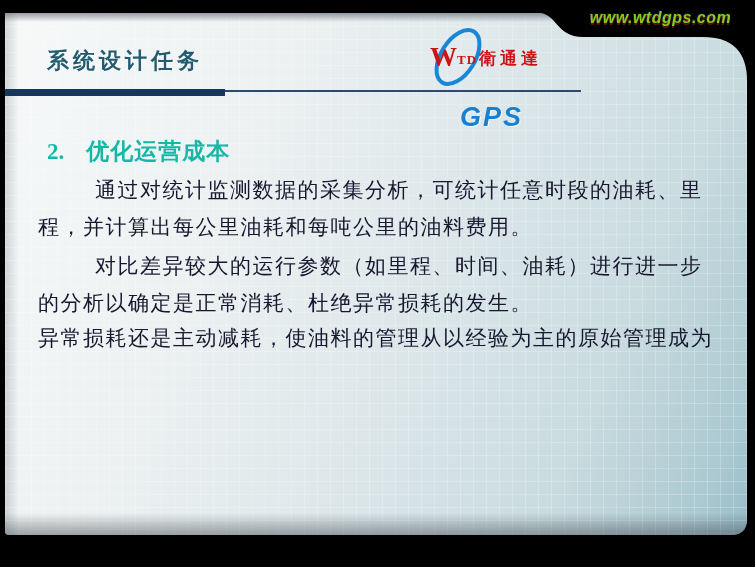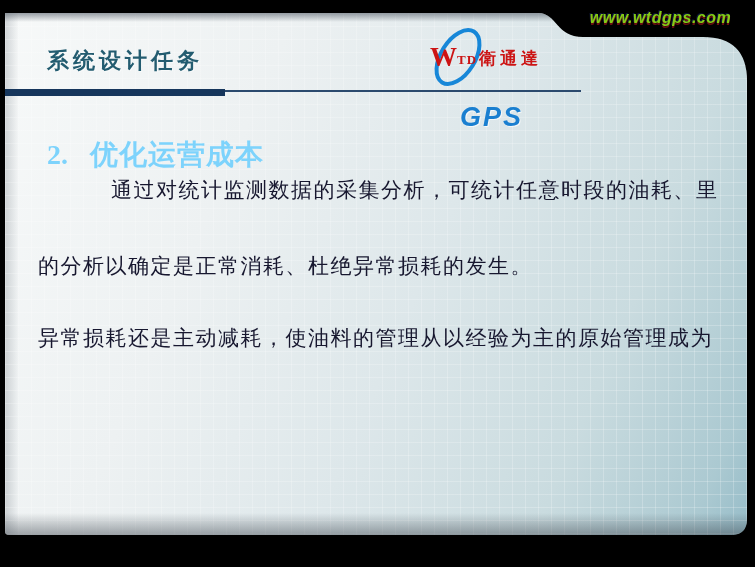--- a/index.html
+++ b/index.html
@@ -57,29 +57,29 @@
   .logo .brand-gps{
     position:absolute;left:52px;top:38px;z-index:2;
     font-family:"Liberation Sans",sans-serif;font-weight:bold;font-style:italic;
     font-size:27px;letter-spacing:2px;color:#1a7fd0;
     text-shadow:1px 1px 0 rgba(255,255,255,.7);
     margin-top:40px;
   }
   
   .content-heading{
     position:absolute;left:47px;top:136px;
-    font-size:28px;font-weight:bold;color:#7dd3fc;letter-spacing:1px;white-space:nowrap;text-align:right;
+    font-size:23px;font-weight:bold;color:#14b8a6;letter-spacing:1px;white-space:nowrap;text-align:right;
   }
   .content-heading .head-num{margin-right:22px;letter-spacing:0;}
   .paragraph{position:absolute;left:38px;color:#17172f;}
   .paragraph .line{
     font-size:21px;line-height:37px;letter-spacing:1.5px;white-space:nowrap;
   }
   .paragraph .line.indent{padding-left:57px;}
-  .p1{top:172px;margin-left:16px;} .p2{top:248px;} .p3{top:320px;}
+  .p1{top:172px;} .p2{top:248px;} .p3{top:320px;}
 </style>
 </head>
 <body>
 
 <div class="slide"></div>
 
 <div class="url-banner">www.wtdgps.com</div>
 
 <div class="slide-title">系统设计任务</div>
 
@@ -95,21 +95,23 @@
   </div>
   <div class="brand-gps">GPS</div>
 </div>
 
 <div class="content-heading">
   <span class="head-num">2.</span><span>优化运营成本</span>
 </div>
 
 <div class="paragraph p1">
   <div class="line indent">通过对统计监测数据的采集分析，可统计任意时段的油耗、里</div>
+  <div class="line">程，并计算出每公里油耗和每吨公里的油料费用。</div>
 </div>
 
 <div class="paragraph p2">
+  <div class="line indent">对比差异较大的运行参数（如里程、时间、油耗）进行进一步</div>
   <div class="line">的分析以确定是正常消耗、杜绝异常损耗的发生。</div>
 </div>
 
 <div class="paragraph p3">
   <div class="line">异常损耗还是主动减耗，使油料的管理从以经验为主的原始管理成为</div>
 </div>
 
 </body></html>

